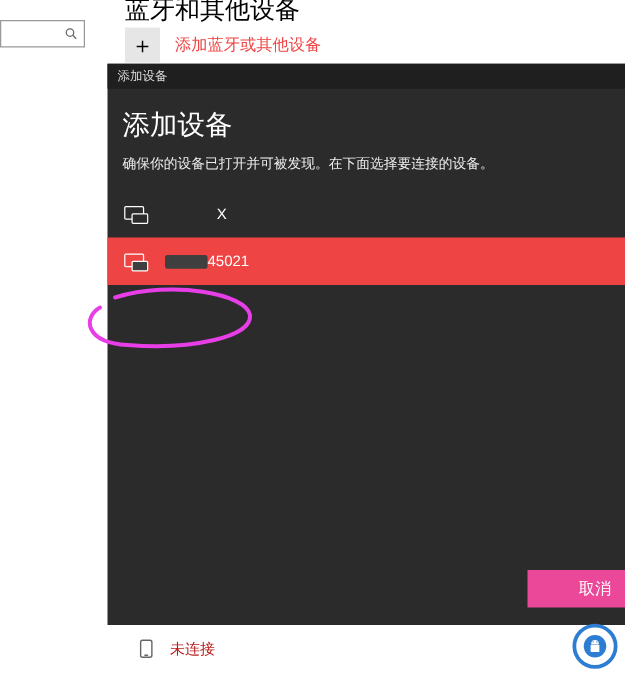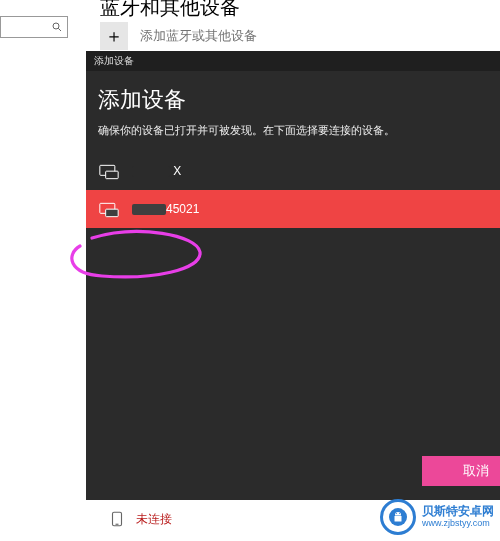--- a/index.html
+++ b/index.html
@@ -45,21 +45,21 @@
       height: 28px;
       background: #e6e6e6;
       display: flex;
       align-items: center;
       justify-content: center;
       font-size: 18px;
       color: #000;
     }
     .bg-plustext {
       font-size: 13px;
-      color: #737373;
+      color: #ef4444;
       text-align: center;
     }
     .bg-unconnected {
       position: absolute;
       top: 510px;
       left: 108px;
       display: flex;
       align-items: center;
       gap: 10px;
     }
@@ -313,17 +313,13 @@
 <div class="watermark">
   <div class="wm-circle">
     <div class="wm-inner">
       <svg width="12" height="12" viewBox="0 0 24 24" fill="#fff">
           <path d="M6 8a6 6 0 0 1 12 0v1H6zM5 10h14v10a1 1 0 0 1-1 1H6a1 1 0 0 1-1-1z"></path>
           <circle cx="9" cy="5" r="1" fill="#2d7dd2"></circle>
           <circle cx="15" cy="5" r="1" fill="#2d7dd2"></circle>
         </svg>
     </div>
   </div>
-  <div class="wm-text">
-    <span class="wm-cn">贝斯特安卓网</span>
-    <span class="wm-url">www.zjbstyy.com</span>
-  </div>
 </div>
 
 </body></html>

